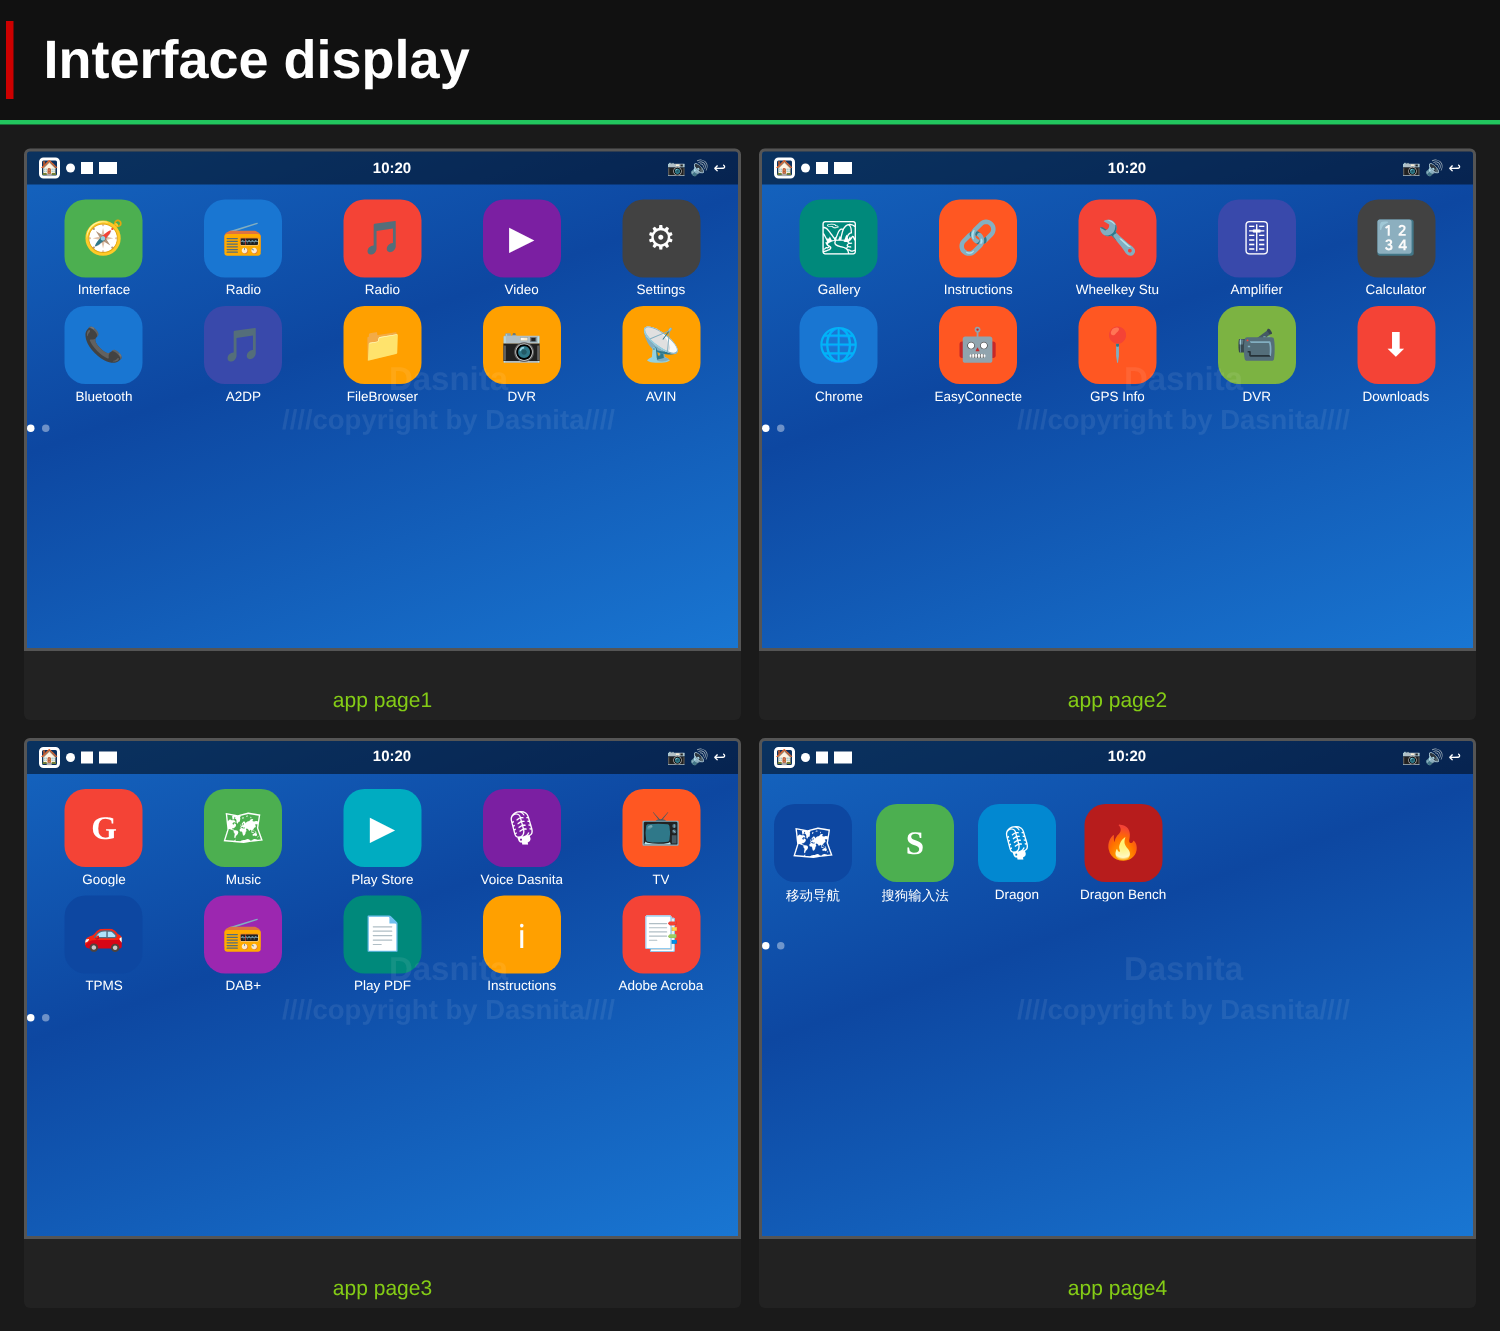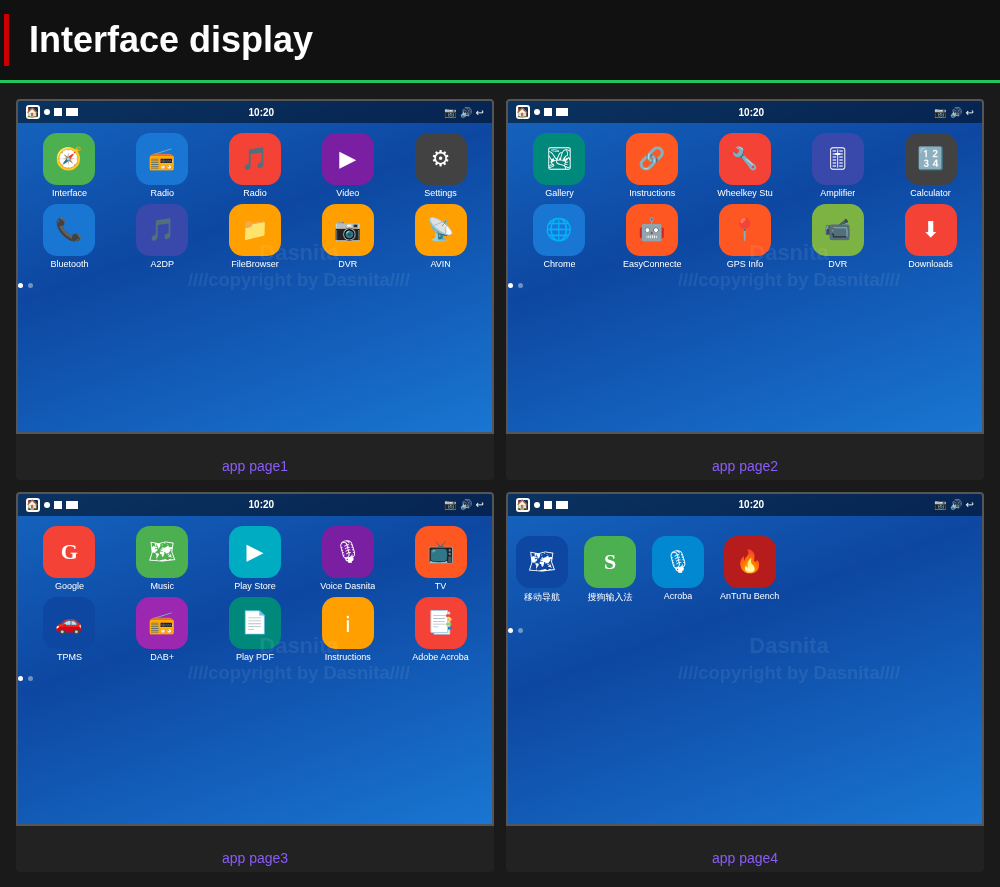--- a/index.html
+++ b/index.html
@@ -127,21 +127,21 @@
     }
     .dot {
       width: 5px; height: 5px;
       border-radius: 50%;
       background: rgba(255,255,255,0.4);
     }
     .dot.active { background: #fff; }
 
     
     .panel-label {
-      color: #8b5cf6;
+      color: #84cc16;
       font-size: 14px;
       padding: 4px 0 6px;
       margin-top: 16px;
     }
 
     
     .watermark {
       position: absolute;
       top: 50%;
       left: 50%;
@@ -414,25 +414,25 @@
         <div class="app-item">
           <div class="app-icon ic-dkblue">🗺</div>
           <div class="app-label">移动导航</div>
         </div>
         <div class="app-item">
           <div class="app-icon ic-green" style="font-weight:bold;font-family:serif;">S</div>
           <div class="app-label">搜狗输入法</div>
         </div>
         <div class="app-item">
           <div class="app-icon ic-lightblue">🎙</div>
-          <div class="app-label">Acroba</div>
+          <div class="app-label">Dragon</div>
         </div>
         <div class="app-item">
           <div class="app-icon ic-dkred">🔥</div>
-          <div class="app-label">AnTuTu Bench</div>
+          <div class="app-label">Dragon Bench</div>
         </div>
       </div>
       <div class="page-dots" style="margin-top: auto; padding-bottom:8px;">
         <div class="dot active"></div>
         <div class="dot"></div>
       </div>
     </div>
     <div class="panel-label">app page4</div>
   </div>
 </div>

